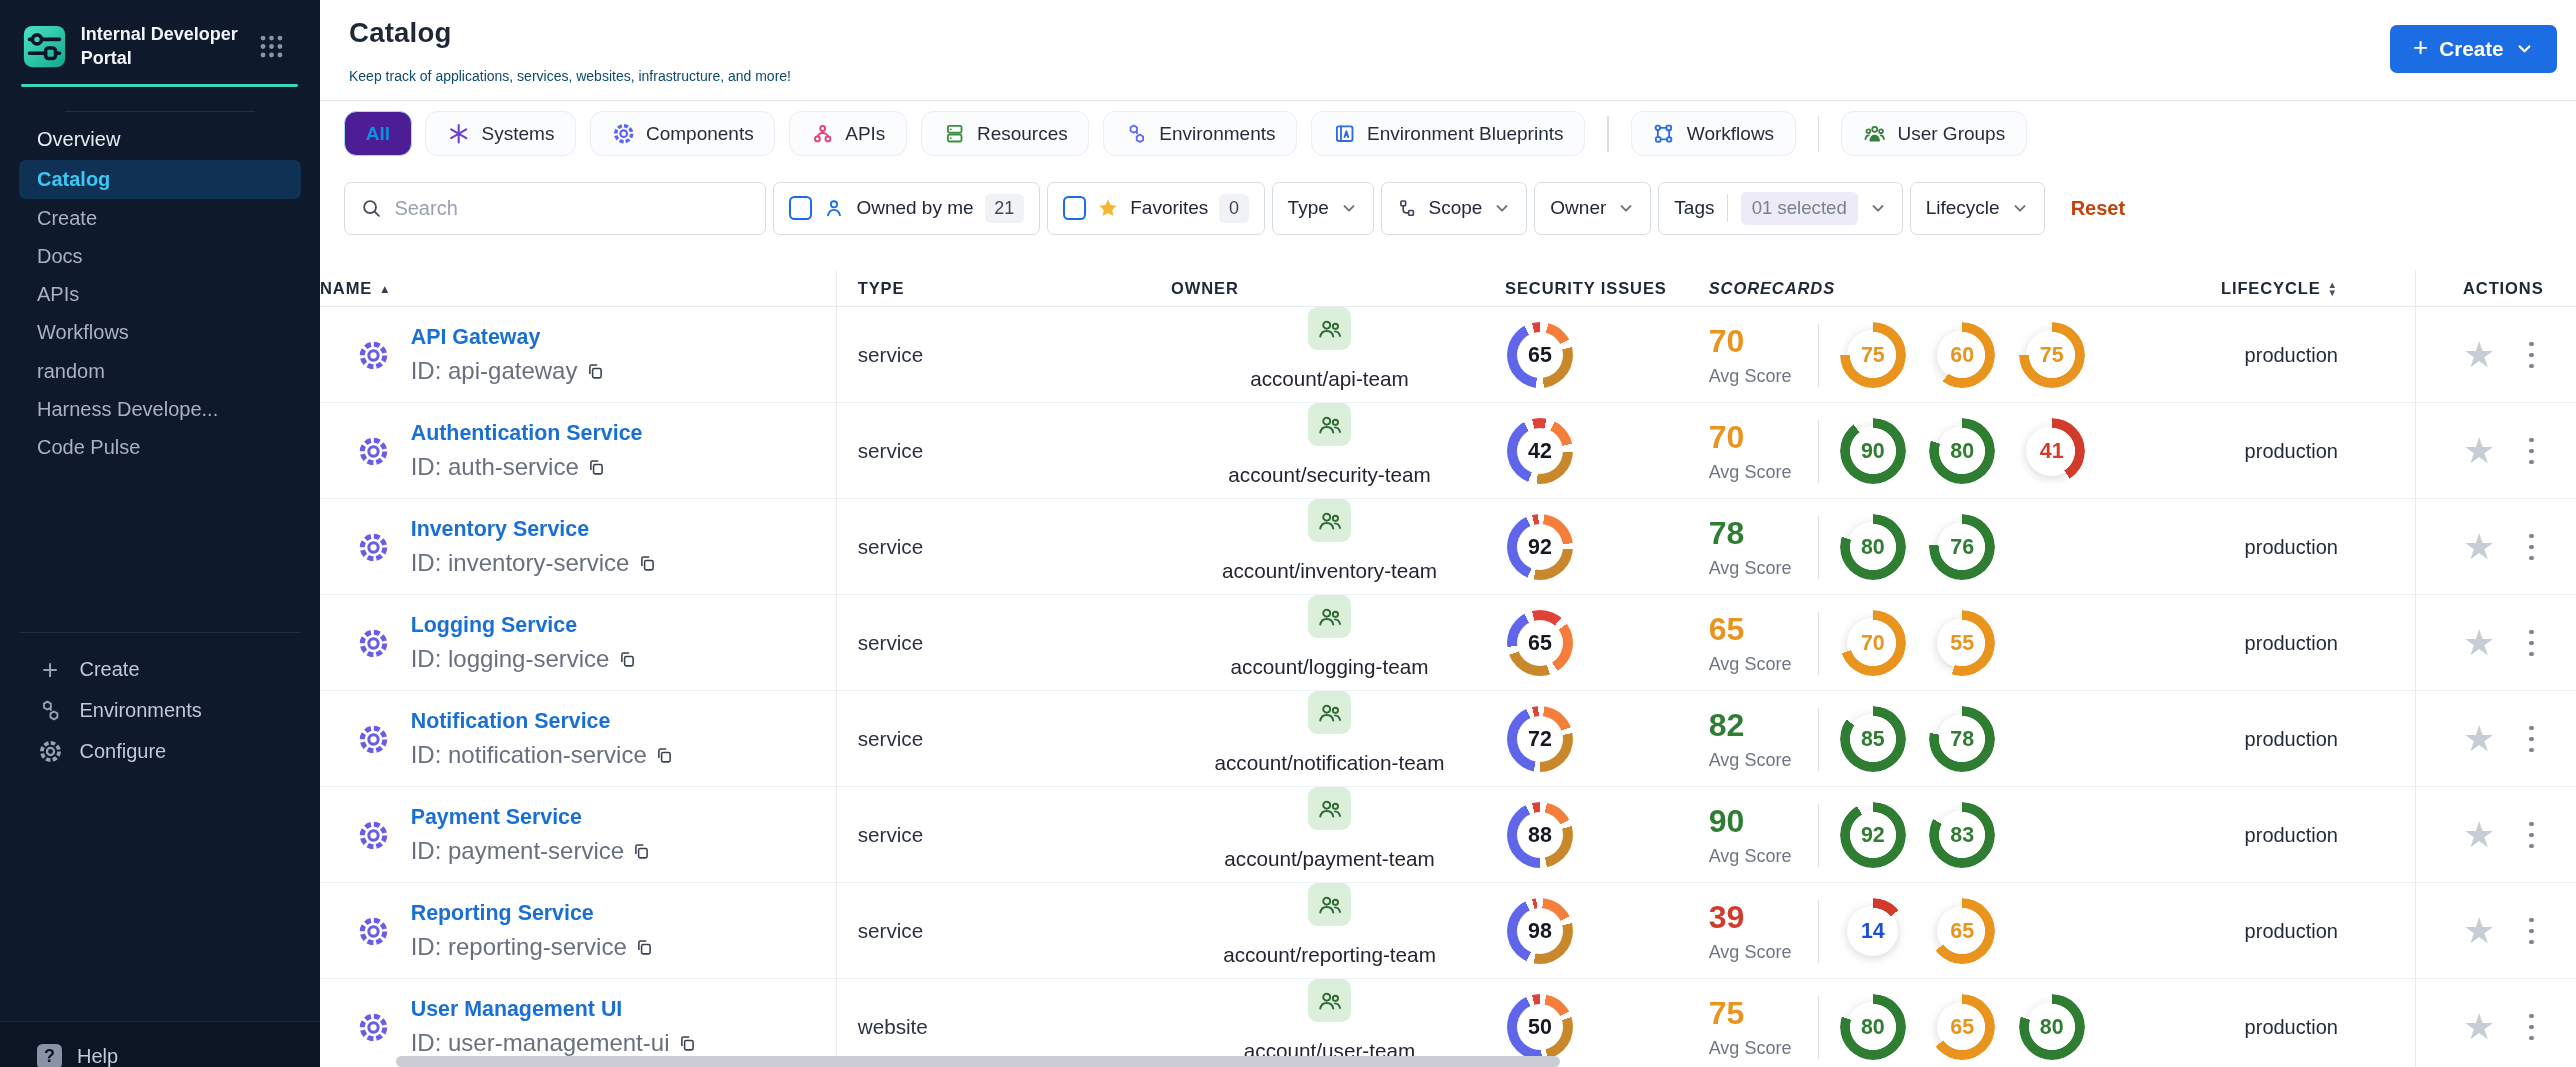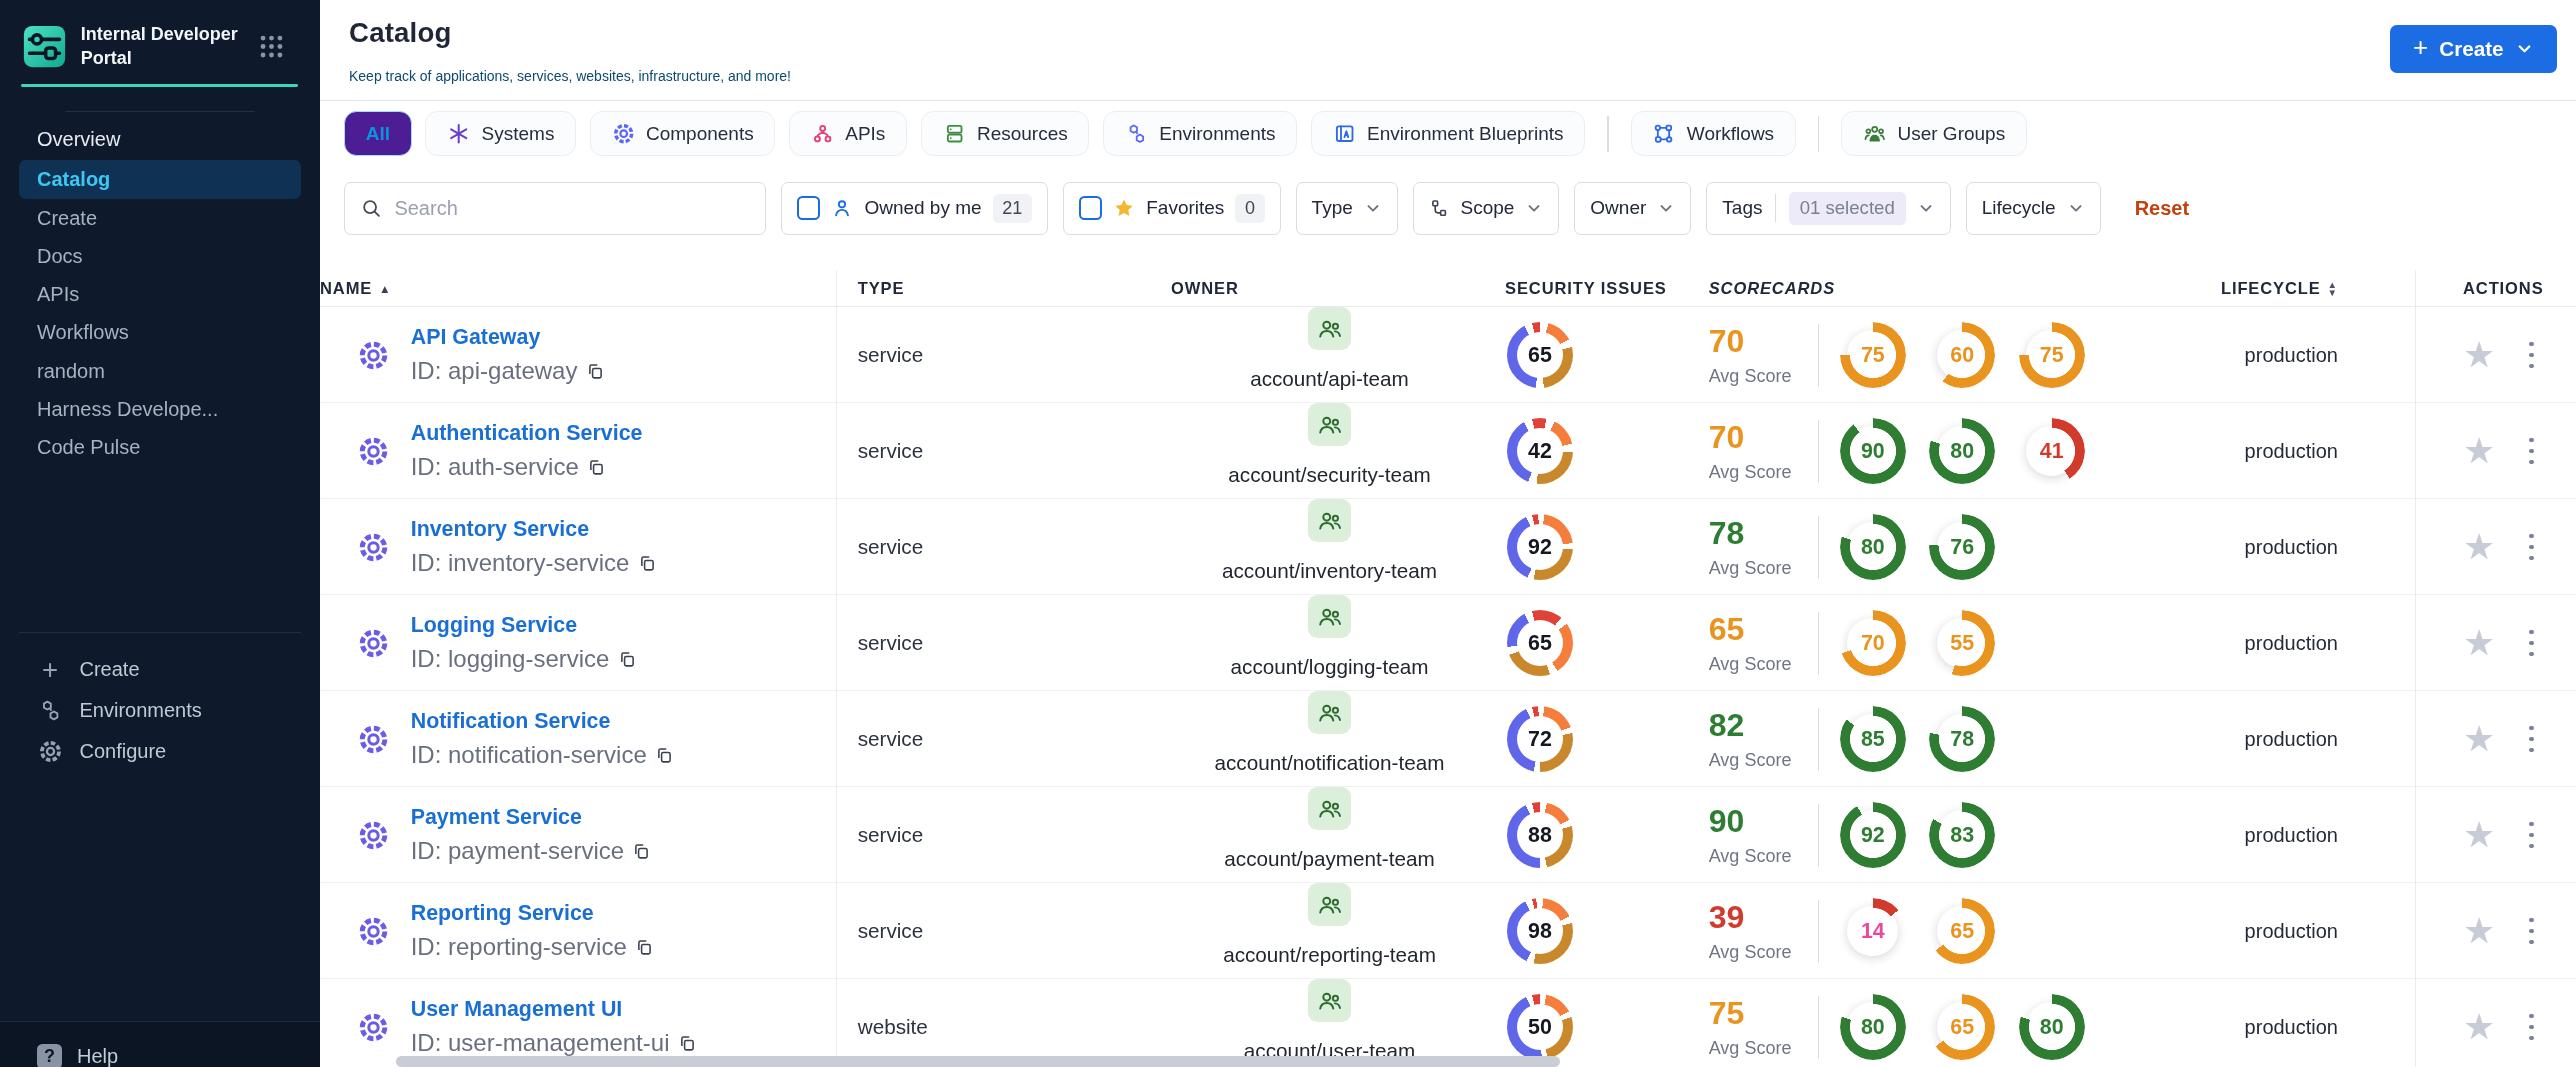--- a/index.html
+++ b/index.html
@@ -47,21 +47,21 @@
   
   .tabbar { display:flex; align-items:center; gap:13.8px; padding:9.6px 0 0 24px; height:56px; }
   .tab { display:flex; align-items:center; gap:11px; height:45px; padding:0 20.7px; background:#FBFCFD;
     border:1.4px solid #EAEDF2; border-radius:12.4px; font-size:19px; color:#262D3C; cursor:pointer; white-space:nowrap; }
   .tab.active { background:#4c1d95; border-color:#A6DCF3; color:#0B93DE; font-weight:600; }
   .tab-icon { width:23.4px; height:23.4px; display:flex; }
   .tab-icon svg { width:23.4px; height:23.4px; }
   .tab-divider { width:1.4px; height:36px; background:#D9DDE4; margin:0 8.3px; }
 
   
-  .filterbar { display:flex; align-items:center; gap:15px; padding:23.4px 0 0 24px; height:79px; }
+  .filterbar { display:flex; align-items:center; gap:7px; padding:23.4px 0 0 24px; height:79px; }
   .search-box { display:flex; align-items:center; gap:12.4px; width:422px; height:53px;
     border:1.4px solid #D8DCE3; border-radius:6.9px; padding:0 15px; background:#fff; }
   .search-box svg { width:22px; height:22px; color:#444B59; flex:none; }
   .search-box input { border:none; outline:none; width:100%; font-size:20px; color:#20283A; font-family:inherit; }
   .search-box input::placeholder { color:#9AA0AE; }
   .chip { display:flex; align-items:center; gap:11px; height:53px; padding:0 15px; background:#fff;
     border:1.4px solid #D8DCE3; border-radius:6.9px; cursor:pointer; }
   .checkbox { width:23.4px; height:23.4px; border:2.1px solid #1A6CE0; border-radius:5.5px; background:#fff; flex:none; }
   .chip-icon { width:22px; height:22px; display:flex; }
   .chip-icon svg { width:22px; height:22px; }
@@ -919,21 +919,21 @@
           </div>
           <div class="cell c-score">
             <div class="avg-block">
               <div class="avg-num" style="color: rgb(210, 59, 43);">39</div>
               <div class="avg-label">Avg Score</div>
             </div>
             <div class="score-sep"></div>
             <div class="rings">
               <div class="ring">
                 <div class="arc" style="background: conic-gradient(rgb(210, 59, 43) 14%, transparent 0deg);"></div>
-                <span class="num" style="color: #ec4899;">14</span>
+                <span class="num" style="color: #1d4ed8;">14</span>
               </div>
               <div class="ring">
                 <div class="arc" style="background: conic-gradient(rgb(232, 148, 31) 65%, transparent 0deg);"></div>
                 <span class="num" style="color: rgb(232, 148, 31);">65</span>
               </div>
             </div>
           </div>
           <div class="cell c-life">
             <span>production</span>
           </div>

